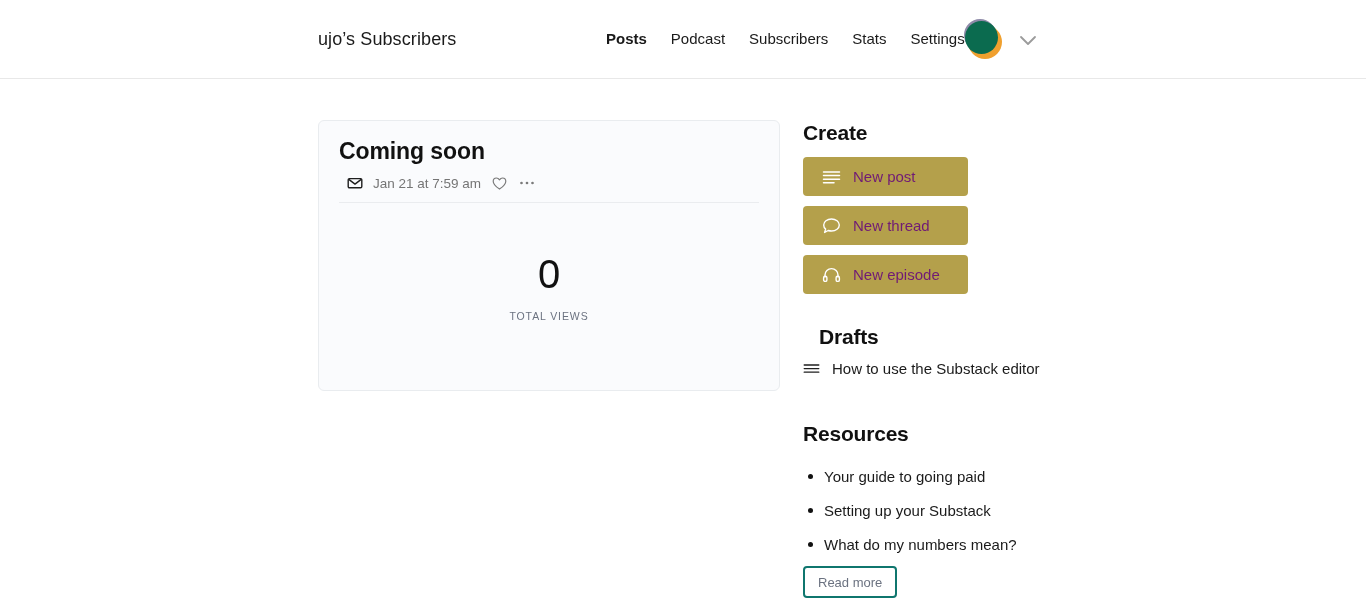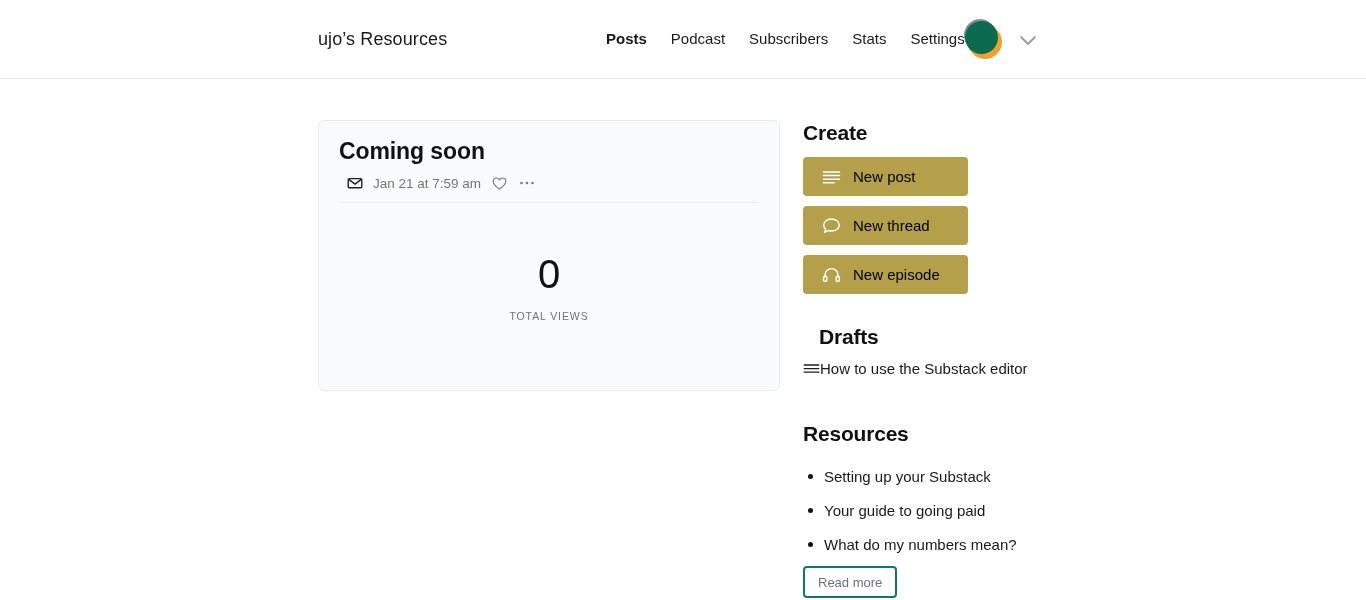--- a/index.html
+++ b/index.html
@@ -196,39 +196,39 @@
     display: flex;
     flex-direction: column;
     gap: 10px;
   }
   .btn-gold {
     width: 165px;
     height: 39px;
     background: #b4a04b;
     border: none;
     border-radius: 4px;
-    color: #000000;
+    color: #701a75;
     font-size: 15px;
     font-family: "Liberation Sans", sans-serif;
     display: flex;
     align-items: center;
     gap: 12px;
     padding: 0 0 0 19px;
     cursor: pointer;
     text-align: left;
   }
 
   .sec-drafts { position: absolute; top: 246px; left: 16px; }
   .draft-row {
     position: absolute;
     top: 281px;
     left: 0;
     display: flex;
     align-items: center;
-    gap: 0;
+    gap: 12px;
     cursor: pointer;
   }
   .draft-text {
     font-size: 15px;
     color: #1a1a1a;
   }
 
   .sec-resources { position: absolute; top: 343px; left: 0; }
   .res-list {
     position: absolute;
@@ -270,21 +270,21 @@
     font-family: "Liberation Sans", sans-serif;
     color: #6b7280;
     cursor: pointer;
   }
 </style>
 </head>
 <body>
 
 <div class="header">
 
-  <div class="pub-title">ujo’s Resources</div>
+  <div class="pub-title">ujo’s Subscribers</div>
 
   <nav class="nav">
     <a class="nav-item active">Posts</a>
     <a class="nav-item">Podcast</a>
     <a class="nav-item">Subscribers</a>
     <a class="nav-item">Stats</a>
     <a class="nav-item">Settings</a>
   </nav>
 
   <div class="avatar-wrap">
@@ -392,25 +392,25 @@
         </svg>
       </span>
       <span class="draft-text">How to use the Substack editor</span>
     </div>
 
     <h2 class="sec-title sec-resources">Resources</h2>
 
     <ul class="res-list">
       <li class="res-item">
         <span class="res-bullet"></span>
-        <span class="res-text">Setting up your Substack</span>
+        <span class="res-text">Your guide to going paid</span>
       </li>
       <li class="res-item">
         <span class="res-bullet"></span>
-        <span class="res-text">Your guide to going paid</span>
+        <span class="res-text">Setting up your Substack</span>
       </li>
       <li class="res-item">
         <span class="res-bullet"></span>
         <span class="res-text">What do my numbers mean?</span>
       </li>
     </ul>
 
     <button class="read-more">Read more</button>
   </div>
 </div>

